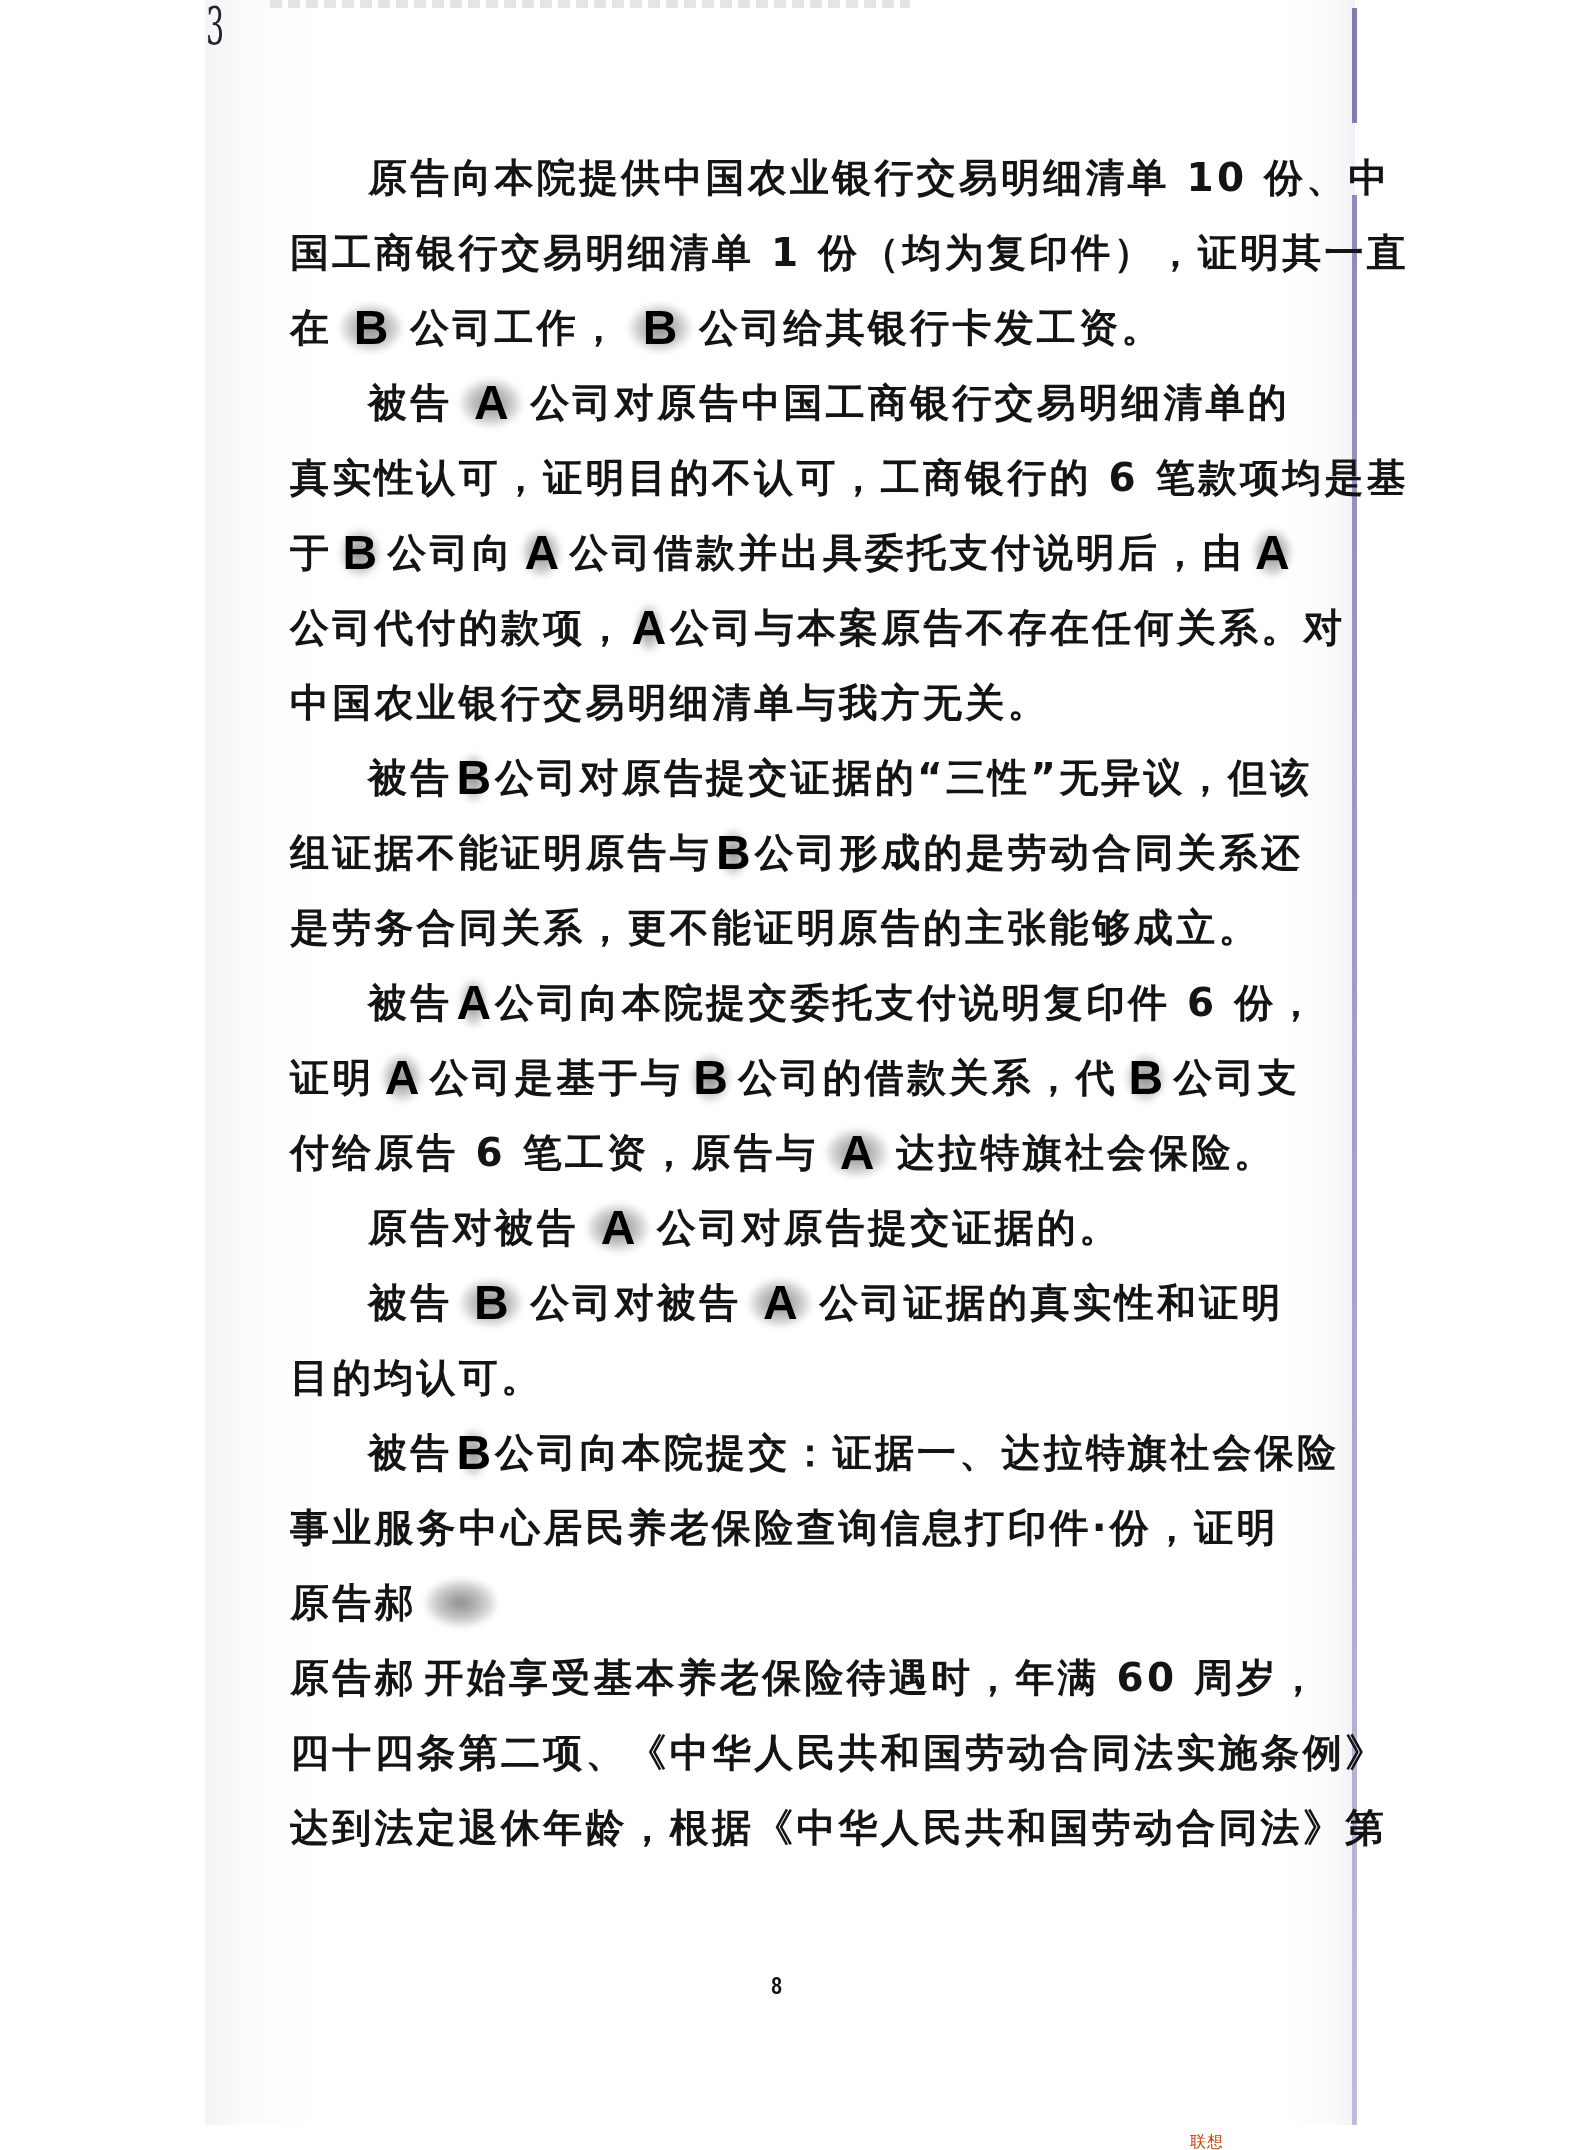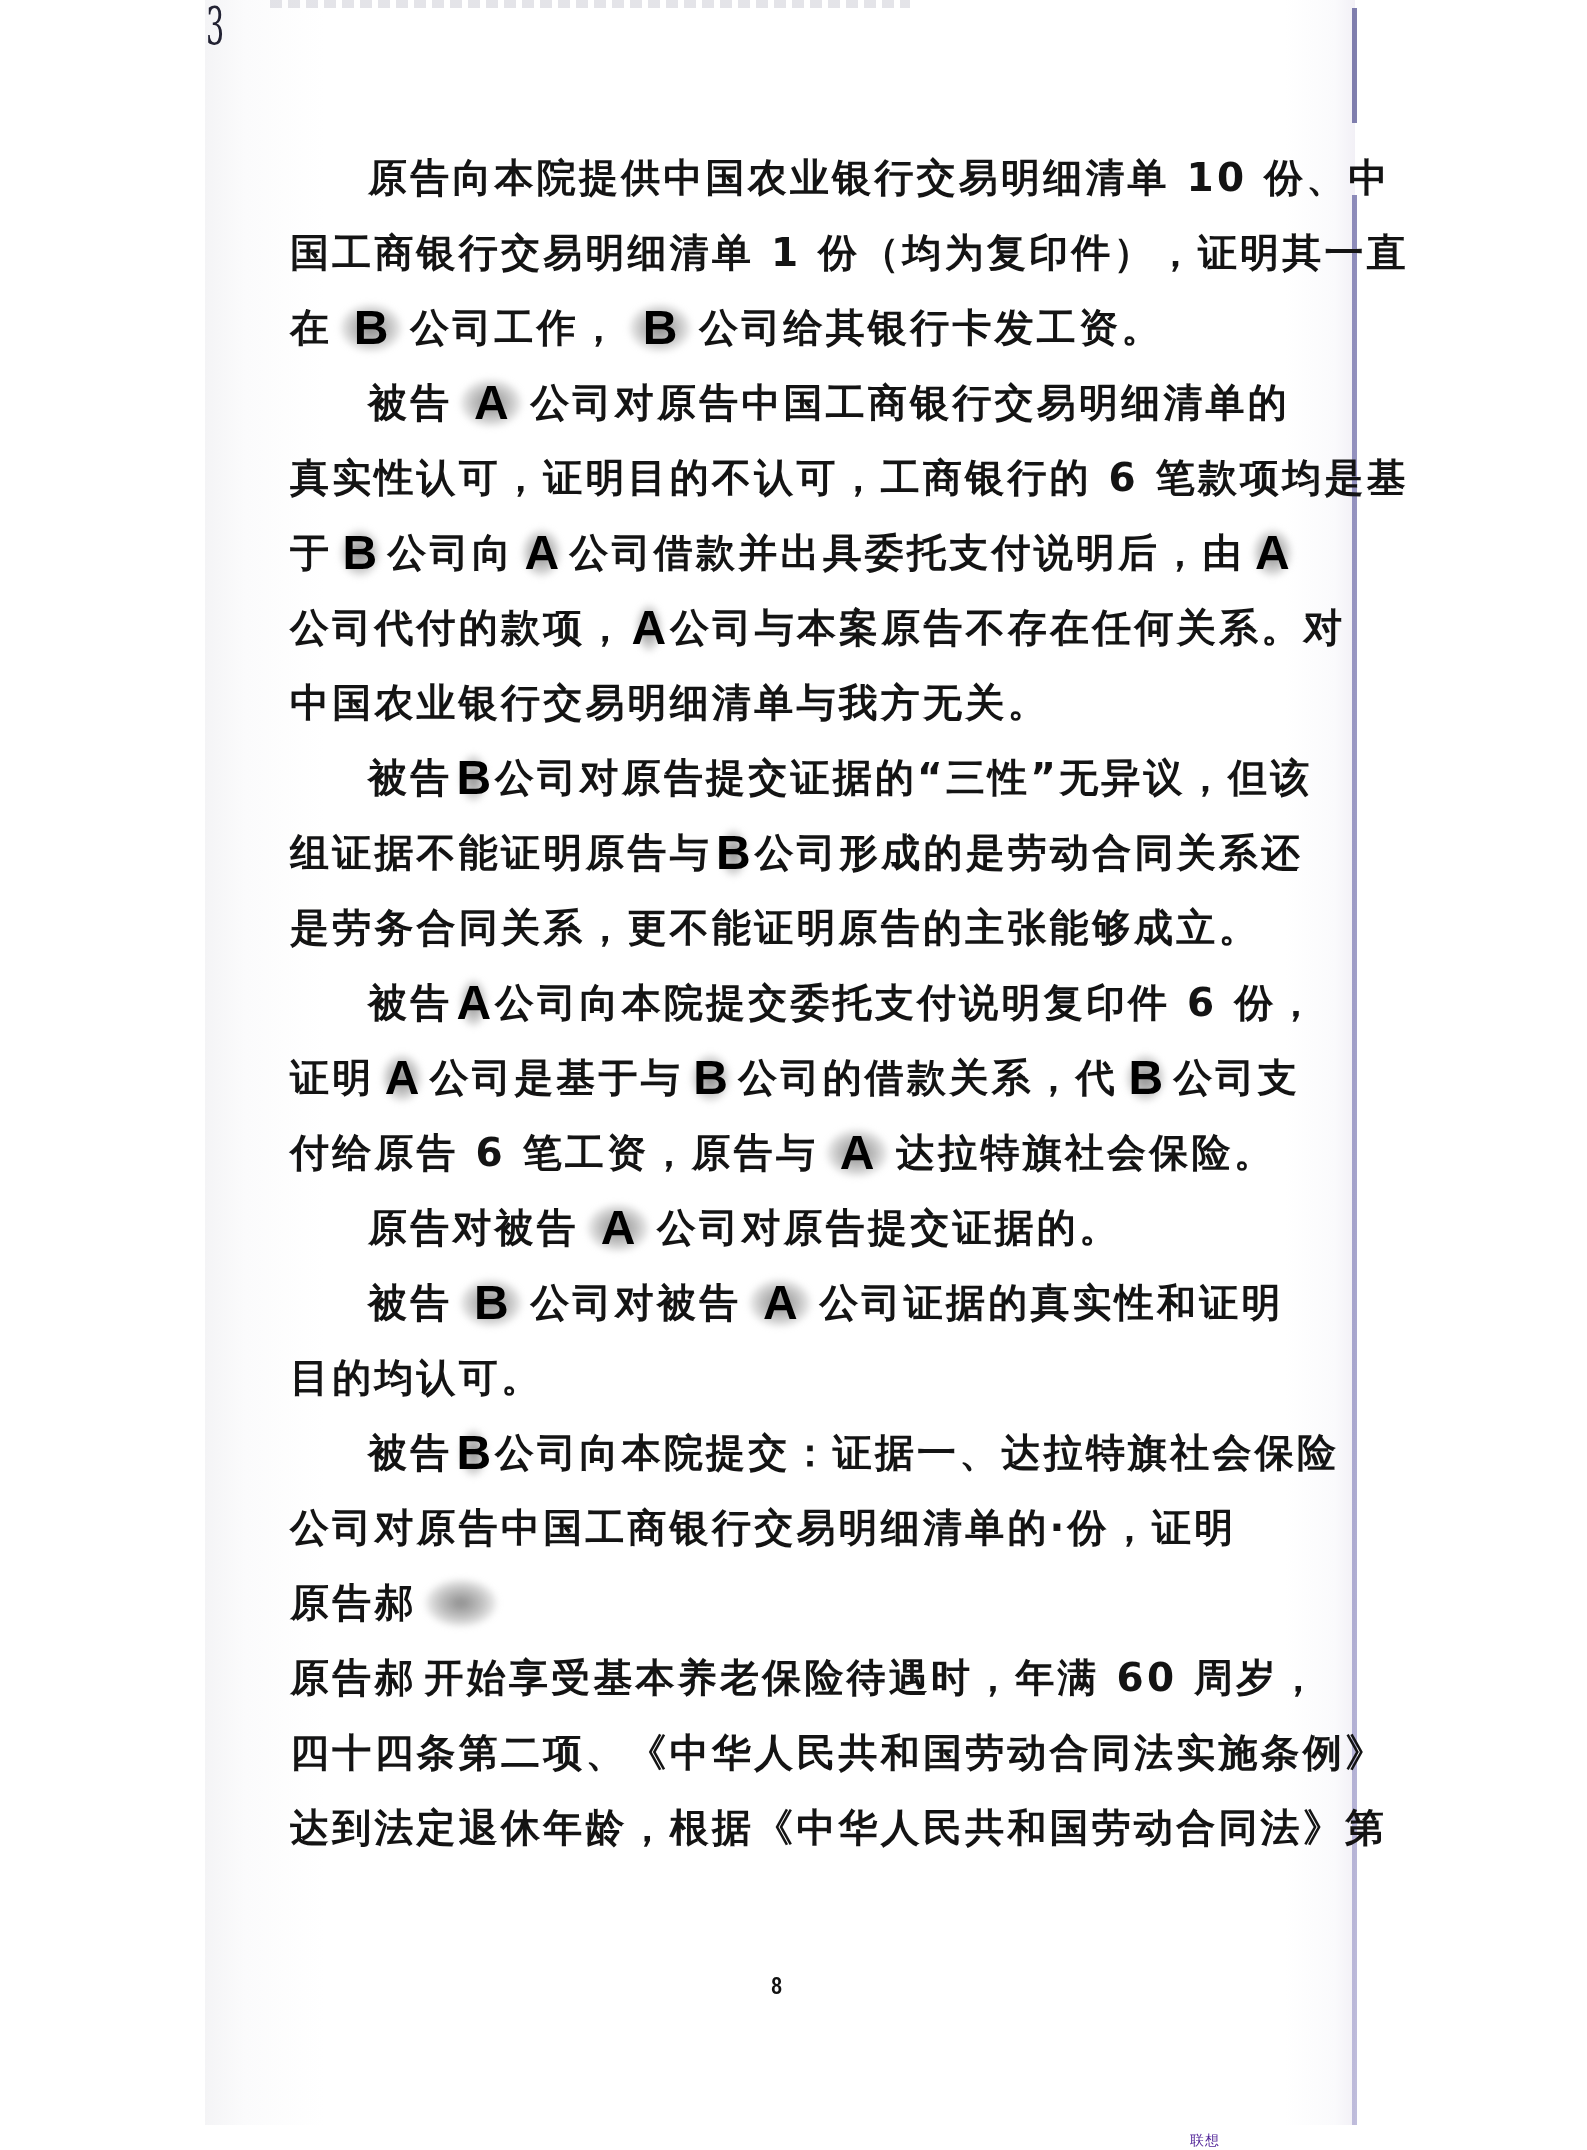--- a/index.html
+++ b/index.html
@@ -103,22 +103,22 @@
     font-family: "Liberation Sans", sans-serif;
     font-weight: bold;
     font-size: 24px;
     color: #111111;
     transform: scaleX(0.8);
   }
   .bottom-watermark {
     position: absolute;
     left: 1190px;
     top: 2132px;
-    font-size: 14px;
-    color: #4c1d95;
+    font-size: 16px;
+    color: #c2410c;
     letter-spacing: 1px;
     height: 18px;
     overflow: hidden;
   }
 </style>
 </head>
 <body>
 
 <div class="paper"></div>
 <div class="paper-edge-right edge-seg-1"></div>
@@ -246,21 +246,21 @@
       <span class="seg">目的均认可。</span>
     </div>
     <div class="line indent">
       <span class="seg">被告</span>
       <span class="redact">
         <span class="redact-letter">B</span>
       </span>
       <span class="seg">公司向本院提交：证据一、达拉特旗社会保险</span>
     </div>
     <div class="line">
-      <span class="seg">公司对原告中国工商银行交易明细清单的·份，证明</span>
+      <span class="seg">事业服务中心居民养老保险查询信息打印件·份，证明</span>
     </div>
     <div class="line">
       <span class="seg">原告郝</span>
       <span class="redact blank">
         <span class="redact-letter"></span>
       </span>
     </div>
     <div class="line">
       <span class="seg">原告郝</span>
       <span class="redact blank">

